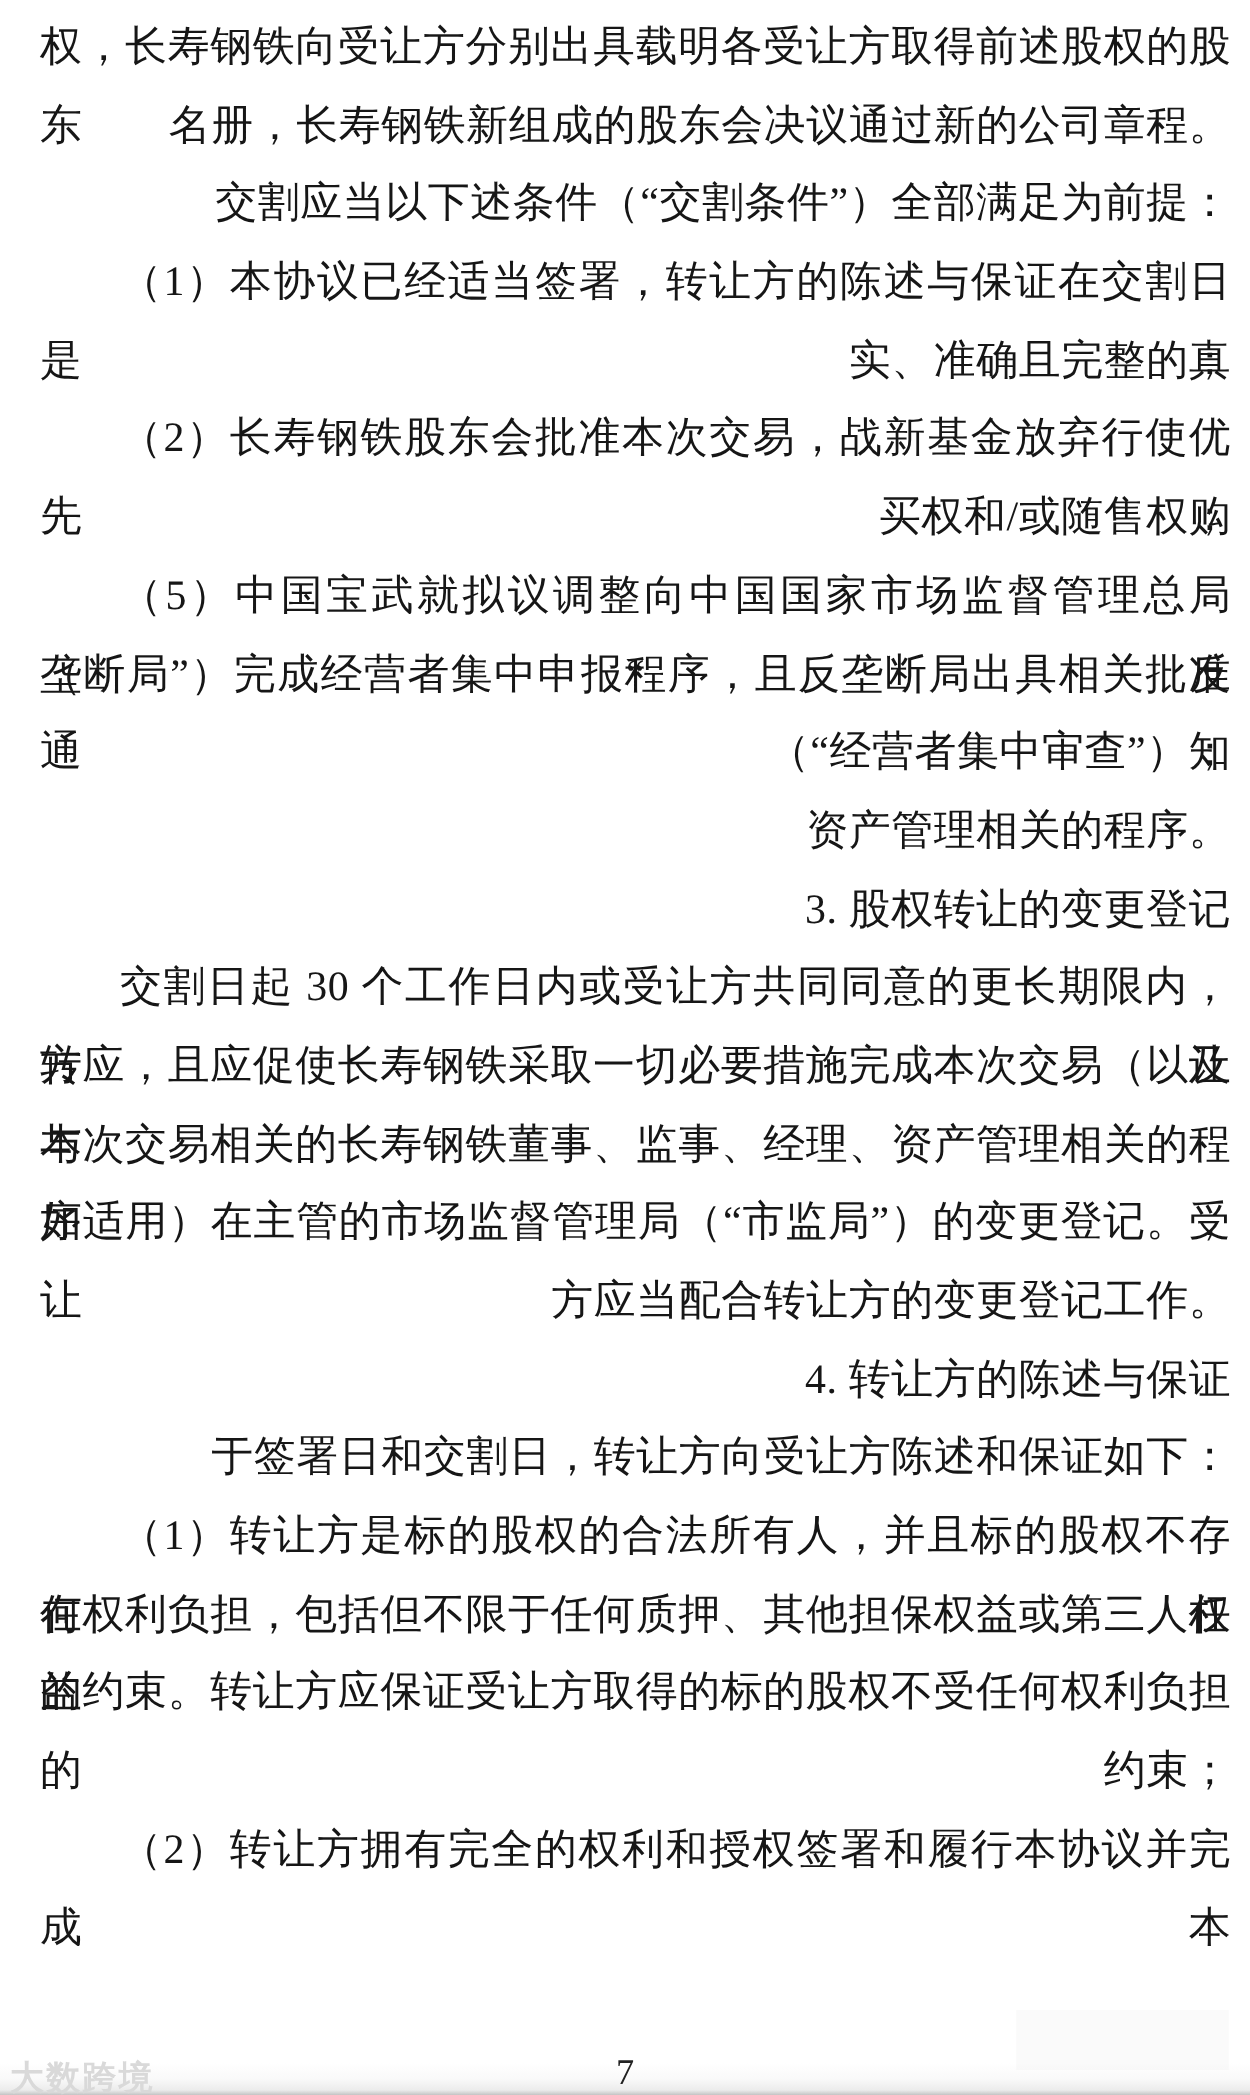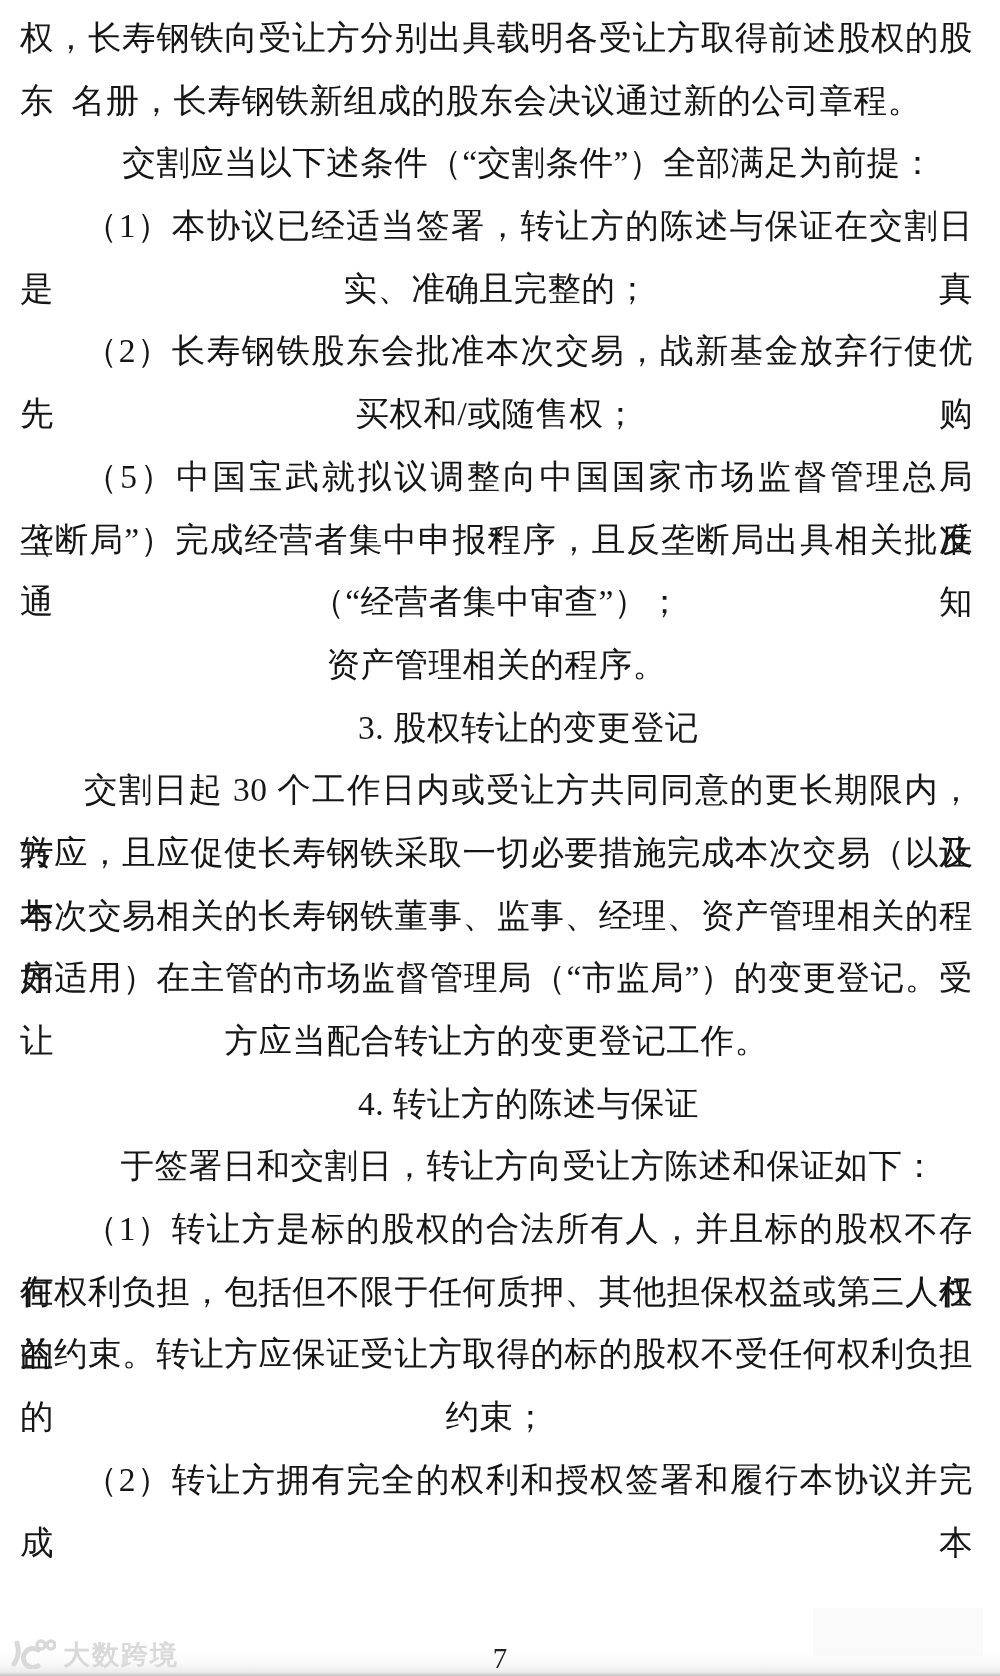--- a/index.html
+++ b/index.html
@@ -10,30 +10,30 @@
     position: relative;
     overflow: hidden;
     font-family: "Liberation Serif", "DejaVu Serif", serif;
   }
   .page {
     position: absolute;
     inset: 0;
   }
   .text-flow {
     position: absolute;
-    left: 20px;
+    left: 32px;
     top: 7px;
     width: 953px;
   }
   .line {
     height: 62.7px;
     line-height: 62.7px;
     font-size: 33.5px;
     color: #161616;
-    text-align: center;
+    text-align: right;
     letter-spacing: 0.5px;
   }
   .line.indent { text-indent: 64px; }
   .line.fill {
     text-align: justify;
     text-align-last: justify;
   }
   .artifact-patch {
     position: absolute;
     left: 813px;
@@ -64,23 +64,24 @@
     font-size: 29px;
     color: #222222;
     z-index: 2;
   }
   .watermark {
     position: absolute;
     left: 8px;
     top: 1637px;
     height: 34px;
     display: flex;
-    align-items: flex-start;
+    align-items: center;
     gap: 7px;
     z-index: 2;
+    flex-direction: column;
   }
   .watermark-label {
     color: #d9d9d9;
     font-family: "Liberation Sans", "DejaVu Sans", sans-serif;
     font-weight: bold;
     font-size: 27px;
     letter-spacing: 2px;
   }
 </style>
 </head>

